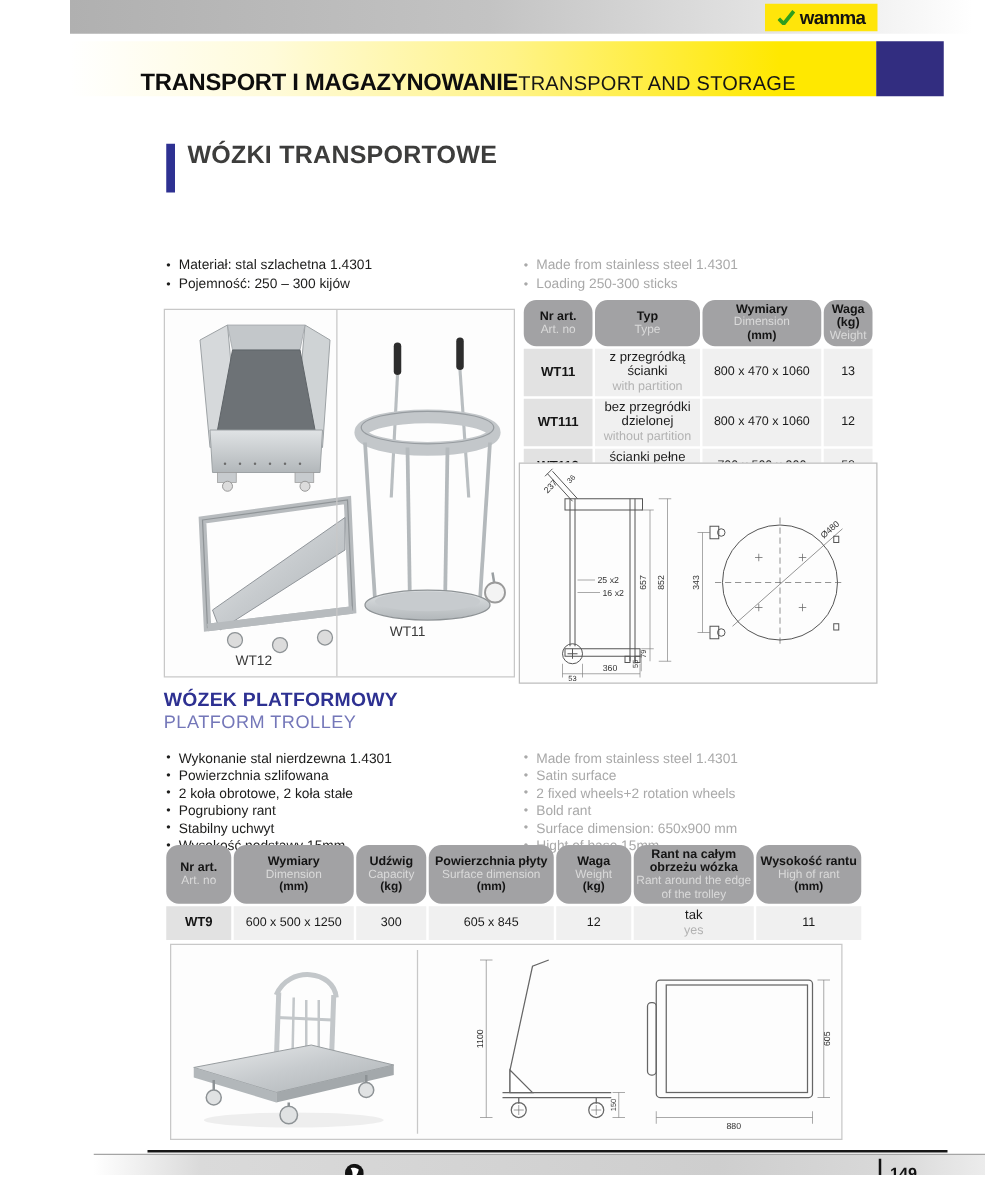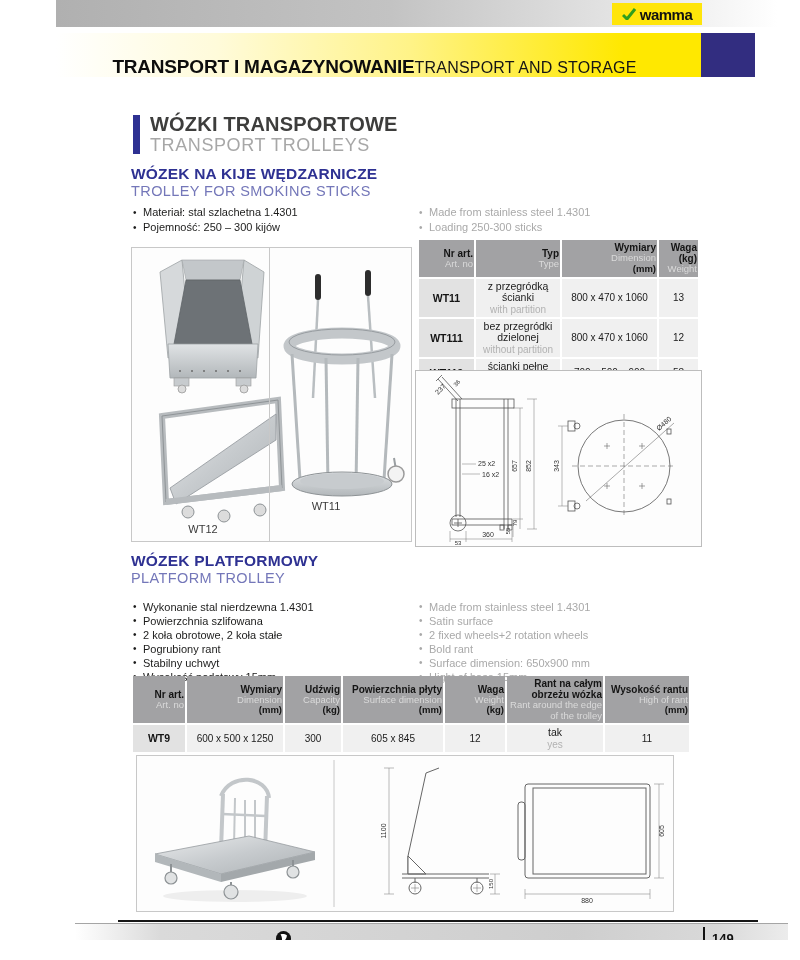--- a/index.html
+++ b/index.html
@@ -31,21 +31,21 @@
 
   
   .feat{position:absolute;width:280px;}
   .feat .li{display:flex;font-size:11px;line-height:15px;color:#1c1c1b;}
   .feat.en .li{color:#a9a9a9;}
   .feat .dot{width:10px;flex:0 0 10px;font-size:10px;}
   .feat.p2 .li{line-height:14px;}
 
   
   table.spec{border-collapse:separate;border-spacing:2px;table-layout:fixed;position:absolute;}
-  table.spec th{background:#a2a2a4;text-align:right;vertical-align:middle;padding:2px 1px;font-weight:normal;}
+  table.spec th{background:#a2a2a4;text-align:center;vertical-align:middle;padding:2px 1px;font-weight:normal;border-radius:10px;}
   table.spec td{background:#f0f0f0;text-align:center;vertical-align:middle;padding:2px 1px;}
   table.spec td.art{background:#e2e2e2;}
   .h-pl{display:block;font-size:10px;font-weight:bold;color:#141414;line-height:11px;}
   .h-en{display:block;font-size:9.5px;color:#dadada;line-height:10.5px;}
   .h-unit{display:block;font-size:9.5px;font-weight:bold;color:#141414;line-height:10.5px;}
   .c-art{font-size:10.5px;font-weight:bold;color:#141414;}
   .c-val{font-size:10px;color:#1b1b1b;margin-top:40px;}
   .t-pl{display:block;font-size:10.5px;color:#1b1b1b;line-height:11.5px;}
   .t-en{display:block;font-size:10px;color:#b2b2b2;line-height:11px;}
   #table1{left:417px;top:238px;width:283px;}
@@ -90,28 +90,23 @@
   <div class="band-yellow">
     <div class="band-pl">TRANSPORT I MAGAZYNOWANIE</div>
     <div class="band-en">TRANSPORT AND STORAGE</div>
   </div>
   <div class="blue-square"></div>
 
   <div class="section-head">
     <div class="section-bar"></div>
     <div>
       <div class="section-pl">WÓZKI TRANSPORTOWE</div>
-      <div class="section-en">TRANSPORT TROLLEYS</div>
     </div>
   </div>
 
-  <div class="prod-head" style="top:165px;">
-    <div class="prod-pl">WÓZEK NA KIJE WĘDZARNICZE</div>
-    <div class="prod-en">TROLLEY FOR SMOKING STICKS</div>
-  </div>
 
   <div class="feat pl" style="left:133px;top:205px;">
     <div class="li">
         <span class="dot">•</span>
         <span>Materiał: stal szlachetna 1.4301</span>
       </div>
     <div class="li">
         <span class="dot">•</span>
         <span>Pojemność: 250 – 300 kijów</span>
       </div>

